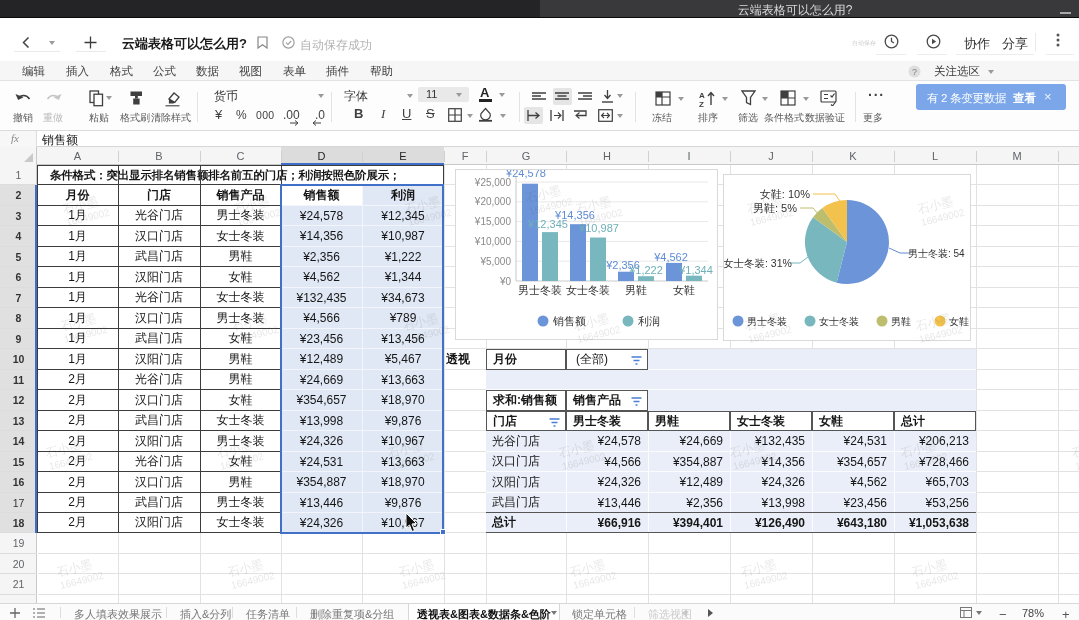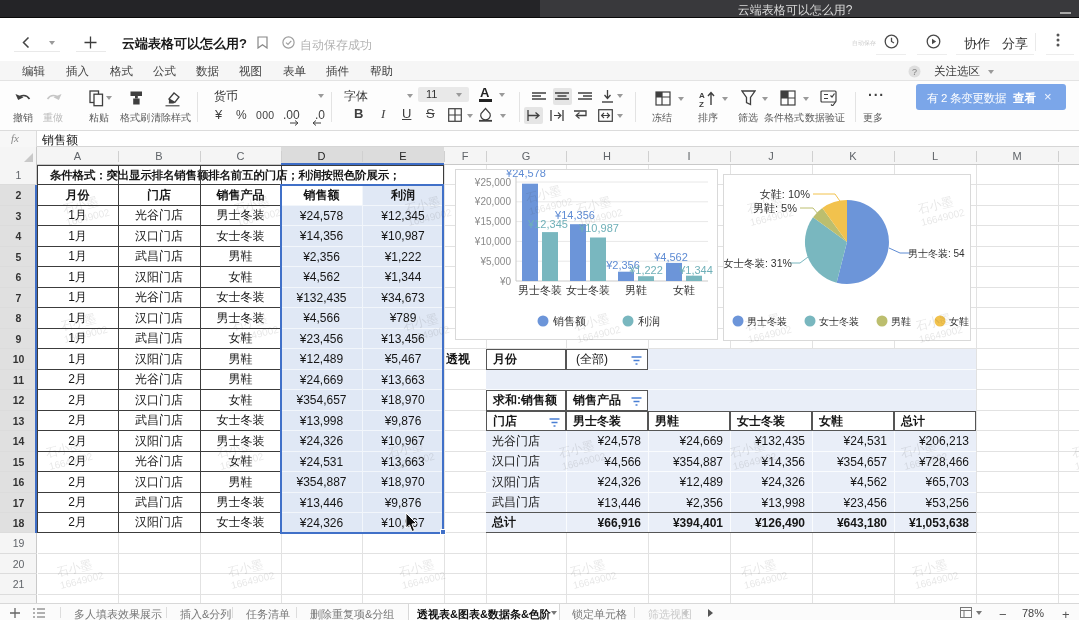--- a/index.html
+++ b/index.html
@@ -396,21 +396,21 @@
   <div class="rn" style="top:141px;height:20px;line-height:20px;background:#e0e0e0;color:#333;font-weight:bold;z-index:6">7</div>
   <div class="rn" style="top:161px;height:21px;line-height:21px;background:#e0e0e0;color:#333;font-weight:bold;z-index:6">8</div>
   <div class="rn" style="top:182px;height:20px;line-height:20px;background:#e0e0e0;color:#333;font-weight:bold;z-index:6">9</div>
   <div class="rn" style="top:202px;height:21px;line-height:21px;background:#e0e0e0;color:#333;font-weight:bold;z-index:6">10</div>
   <div class="rn" style="top:223px;height:20px;line-height:20px;background:#e0e0e0;color:#333;font-weight:bold;z-index:6">11</div>
   <div class="rn" style="top:243px;height:21px;line-height:21px;background:#e0e0e0;color:#333;font-weight:bold;z-index:6">12</div>
   <div class="rn" style="top:264px;height:20px;line-height:20px;background:#e0e0e0;color:#333;font-weight:bold;z-index:6">13</div>
   <div class="rn" style="top:284px;height:21px;line-height:21px;background:#e0e0e0;color:#333;font-weight:bold;z-index:6">14</div>
   <div class="rn" style="top:305px;height:20px;line-height:20px;background:#e0e0e0;color:#333;font-weight:bold;z-index:6">15</div>
   <div class="rn" style="top:325px;height:21px;line-height:21px;background:#e0e0e0;color:#333;font-weight:bold;z-index:6">16</div>
-  <div class="rn" style="top:346px;height:20px;line-height:20px;background:#e0e0e0;color:#333;font-weight:bold;z-index:6">17</div>
+  <div class="rn" style="top:346px;height:20px;line-height:20px;background:#e0e0e0;color:#333;font-weight:normal;z-index:6">17</div>
   <div class="rn" style="top:366px;height:20px;line-height:20px;background:#e0e0e0;color:#333;font-weight:bold;z-index:6">18</div>
   <div class="rn" style="top:386px;height:21px;line-height:21px;z-index:6">19</div>
   <div class="rn" style="top:407px;height:20px;line-height:20px;z-index:6">20</div>
   <div class="rn" style="top:427px;height:21px;line-height:21px;z-index:6">21</div>
   <div class="abs" style="left:35px;top:38px;width:2px;height:348px;background:#3e6ec7;z-index:8"></div>
   <div class="cell b celll" style="left:38px;top:19px;width:405px;height:19px;background:#fff;padding-left:12px;z-index:3;font-size:11.5px;letter-spacing:-0.2px;">条件格式：突出显示排名销售额排名前五的门店；利润按照色阶展示；</div>
   <div class="abs" style="left:281px;top:38px;width:163px;height:348px;background:#e0e8f5;z-index:2"></div>
   <div class="abs" style="left:282px;top:39px;width:80px;height:19px;background:#fff;z-index:2"></div>
   <div class="abs" style="left:282px;top:58px;width:161px;height:1px;background:#f2f6fb;z-index:3"></div>
   <div class="abs" style="left:282px;top:78px;width:161px;height:1px;background:#f2f6fb;z-index:3"></div>

